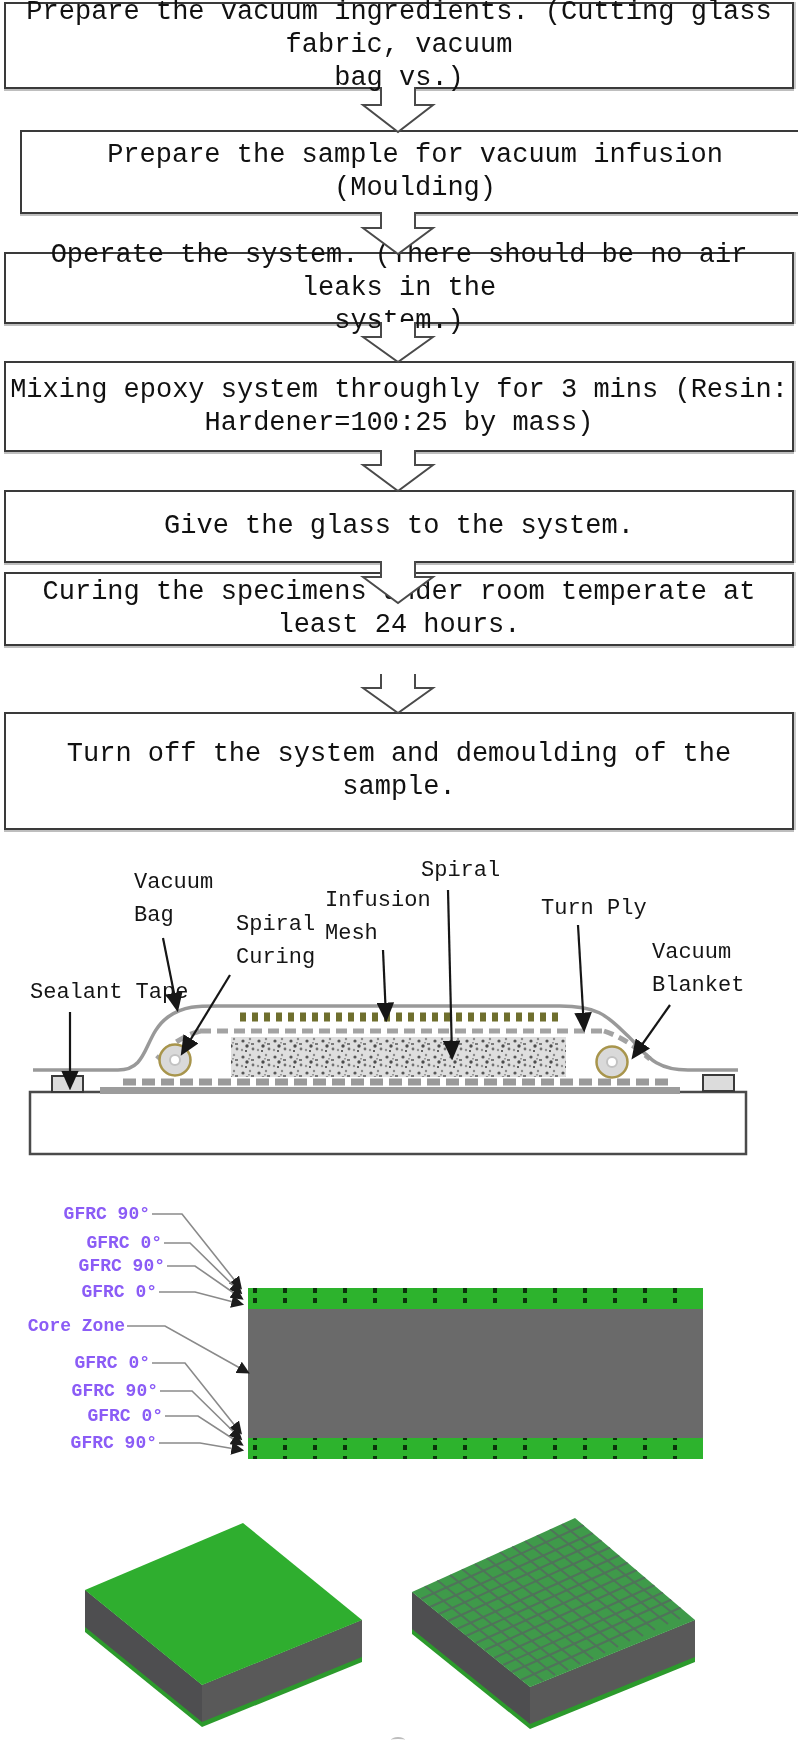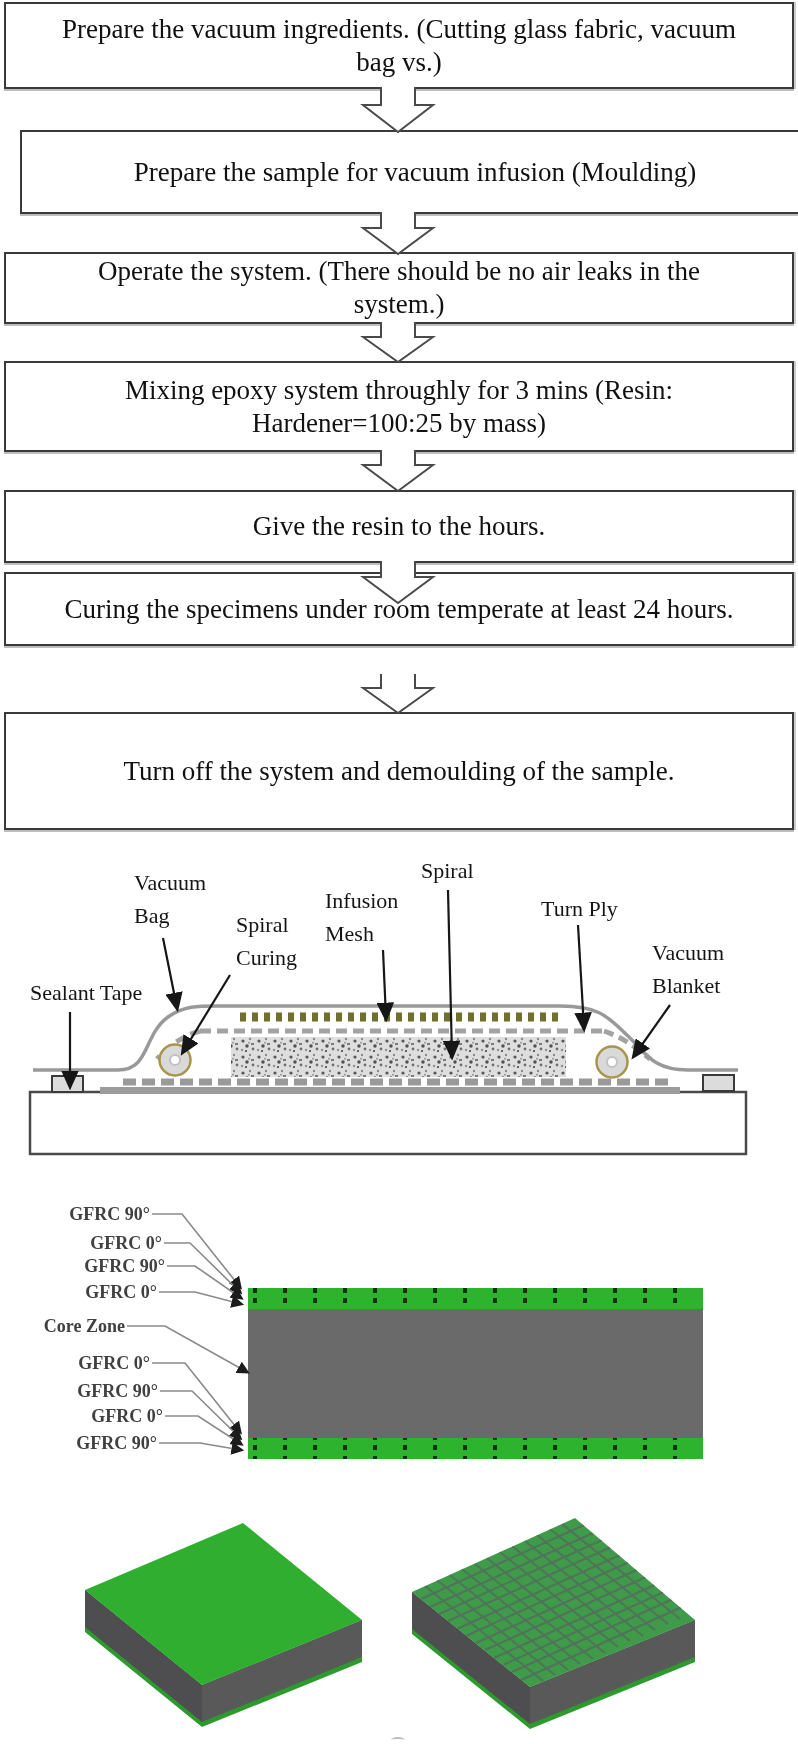--- a/index.html
+++ b/index.html
@@ -1,25 +1,25 @@
 <!DOCTYPE html>
 <html><head>
 <meta charset="utf-8">
 <style>
   html,body{margin:0;padding:0;background:#fff;}
   #fig{position:relative;width:798px;height:1744px;background:#fff;overflow:hidden;
-       font-family:Liberation Serif, serif;color:#111;}
+       font-family:Liberation Mono, monospace;color:#111;}
   .fbox{position:absolute;left:4px;width:790px;box-sizing:border-box;
         border:2px solid #3a3a3a;background:#fff;
         box-shadow:0 2px 0 0 rgba(110,110,110,.45),2px 0 0 0 rgba(110,110,110,.35);
         display:flex;flex-direction:column;align-items:center;justify-content:center;
         font-size:27px;line-height:33px;text-align:center;}
   .flowarrow{position:absolute;left:360px;width:76px;}
   .dlabel{position:absolute;font-size:22px;line-height:33px;color:#151515;white-space:nowrap;}
-  .glabel{position:absolute;left:0;font-size:18px;font-weight:bold;color:#404040;
+  .glabel{position:absolute;left:0;font-size:18px;font-weight:bold;color:#8b5cf6;
           text-align:right;white-space:nowrap;line-height:22px;}
   .layersvg,.diagsvg,.blocksvg{position:absolute;left:0;}
   .capfrag{position:absolute;left:391px;top:1737px;width:14px;height:4px;
            border-top:2px solid #bdbdbd;border-radius:50%;}
 </style>
 </head>
 <body>
 
 <div id="fig">
 
@@ -32,21 +32,21 @@
   </div>
   <div class="fbox" style="top:252px;height:72px;">
     <div>Operate the system. (There should be no air leaks in the</div>
     <div>system.)</div>
   </div>
   <div class="fbox" style="top:361px;height:91px;">
     <div>Mixing epoxy system throughly for 3 mins (Resin:</div>
     <div>Hardener=100:25 by mass)</div>
   </div>
   <div class="fbox" style="top:490px;height:73px;">
-    <div>Give the resin to the hours.</div>
+    <div>Give the glass to the system.</div>
   </div>
   <div class="fbox" style="top:572px;height:74px;">
     <div>Curing the specimens under room temperate at least 24 hours.</div>
   </div>
   <div class="fbox" style="top:712px;height:118px;">
     <div>Turn off the system and demoulding of the sample.</div>
   </div>
 
   <svg class="flowarrow" style="top:86px;" width="76" height="48">
     <path d="M21,1 L21,19 L3,19 L38,46 L73,19 L55,19 L55,1" fill="#fff" stroke="#4a4a4a" stroke-width="2"></path>

